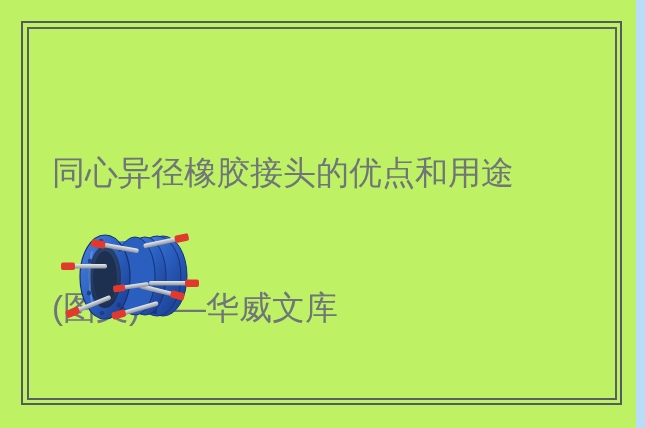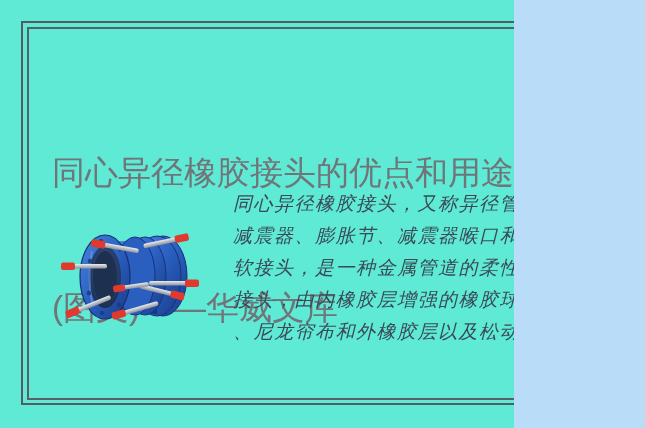--- a/index.html
+++ b/index.html
@@ -9,23 +9,23 @@
   body {
     width: 645px;
     height: 428px;
     overflow: hidden;
     background: #b9dcf8;
     font-family: "Liberation Sans", sans-serif;
   }
 
   #poster {
     position: relative;
-    width: 514px;
+    width: 636px;
     height: 428px;
-    background: #5eead4;
+    background: #bef264;
     overflow: hidden;
   }
 
   
   .frame-outer {
     position: absolute;
     left: 21px;
     top: 21px;
     width: 601px;
     height: 384px;
@@ -204,22 +204,15 @@
           </g>
 
           <g transform="rotate(-8 70 66)">
             <rect x="58" y="64" width="34" height="4.2" rx="2" fill="url(#boltGrad)"></rect>
             <rect x="56" y="62.8" width="12" height="6.8" rx="2" fill="#e03a2f"></rect>
           </g>
         </g>
       </svg>
     </div>
 
-    <div class="body-copy">
-      <span class="body-line">同心异径橡胶接头，又称异径管</span>
-      <span class="body-line">减震器、膨胀节、减震器喉口和</span>
-      <span class="body-line">软接头，是一种金属管道的柔性</span>
-      <span class="body-line">接头，由内橡胶层增强的橡胶球</span>
-      <span class="body-line">、尼龙帘布和外橡胶层以及松动</span>
-    </div>
 
   </div>
 </div>
 
 </body></html>

